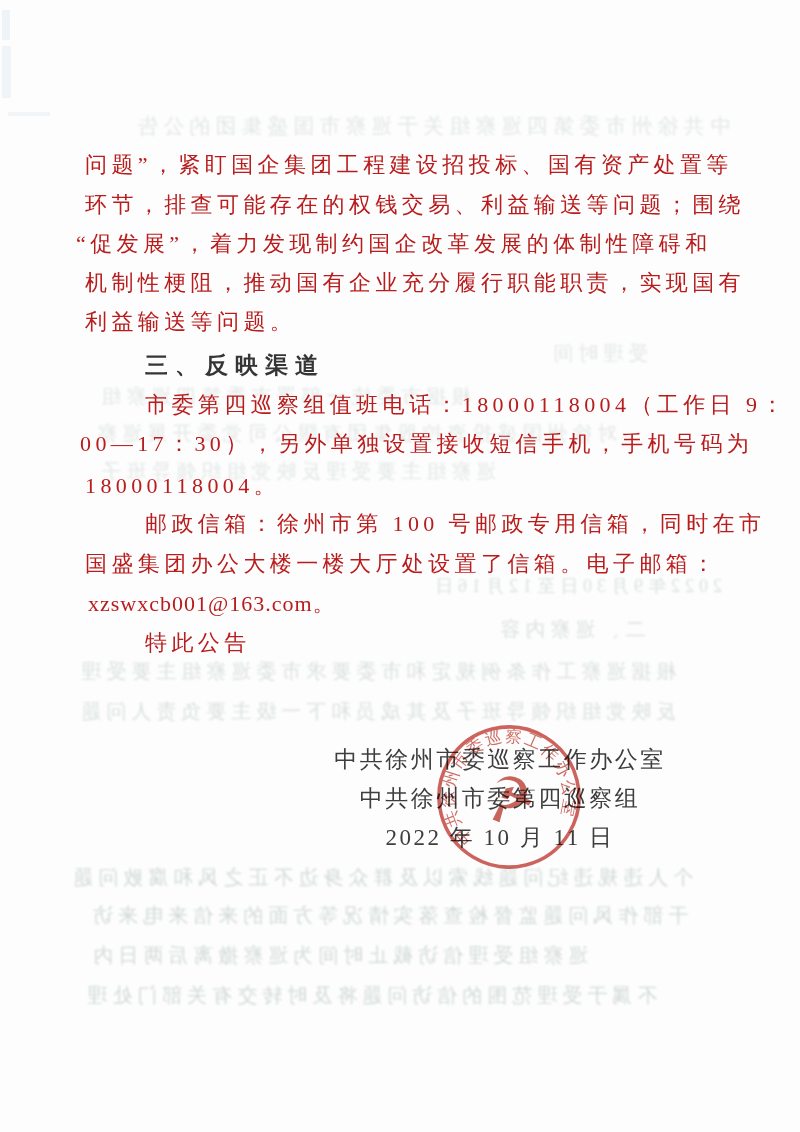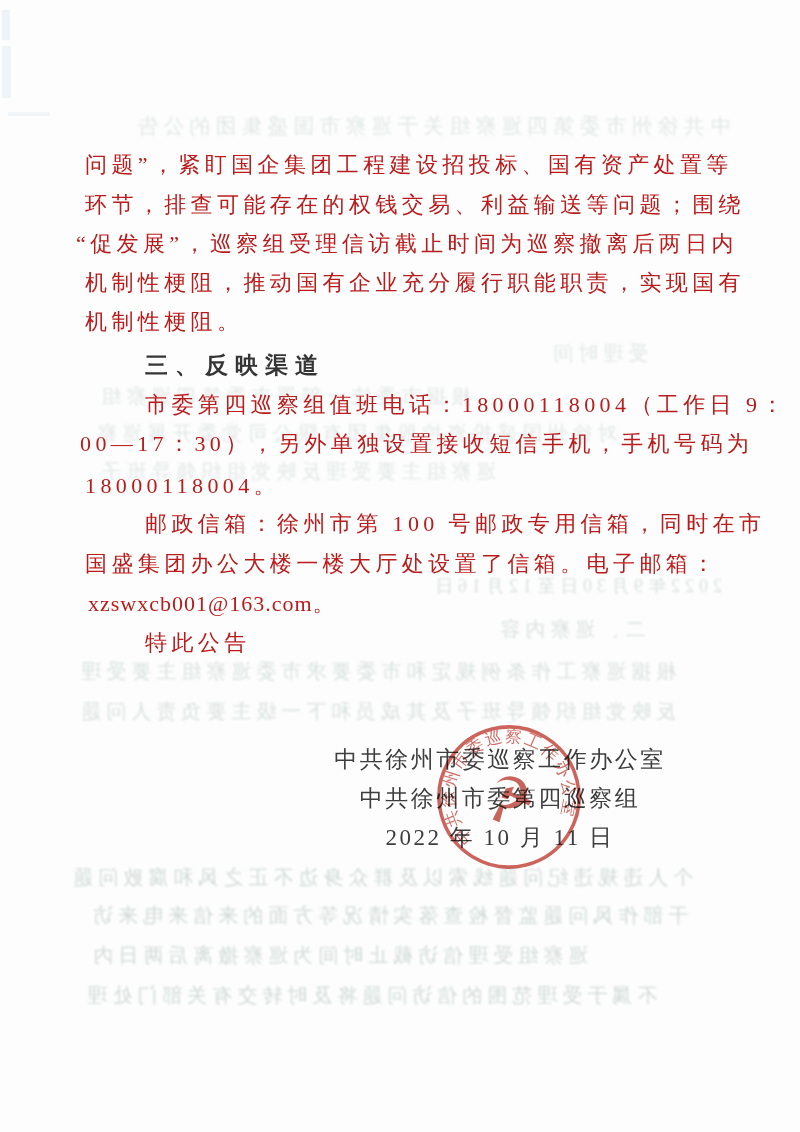--- a/index.html
+++ b/index.html
@@ -41,23 +41,23 @@
   <div class="bleed b-mid" style="top:616px;left:495px;">二、巡察内容</div>
   <div class="bleed b-mid" style="top:658px;left:76px;">根据巡察工作条例规定和市委要求市委巡察组主要受理</div>
   <div class="bleed b-mid" style="top:698px;left:76px;">反映党组织领导班子及其成员和下一级主要负责人问题</div>
   <div class="bleed b-dark" style="top:864px;left:68px;">个人违规违纪问题线索以及群众身边不正之风和腐败问题</div>
   <div class="bleed b-dark" style="top:902px;left:88px;">干部作风问题监督检查落实情况等方面的来信来电来访</div>
   <div class="bleed b-dark" style="top:942px;left:88px;">巡察组受理信访截止时间为巡察撤离后两日内</div>
   <div class="bleed b-dark" style="top:982px;left:82px;">不属于受理范围的信访问题将及时转交有关部门处理</div>
 
   <div class="line flush" style="top:150px;">问题”，紧盯国企集团工程建设招投标、国有资产处置等</div>
   <div class="line flush" style="top:190px;">环节，排查可能存在的权钱交易、利益输送等问题；围绕</div>
-  <div class="line" style="top:229px;left:76px;">“促发展”，巡察组受理信访截止时间为巡察撤离后两日内</div>
+  <div class="line" style="top:229px;left:76px;">“促发展”，着力发现制约国企改革发展的体制性障碍和</div>
   <div class="line flush" style="top:268px;text-align:center;">机制性梗阻，推动国有企业充分履行职能职责，实现国有</div>
-  <div class="line flush" style="top:307px;">机制性梗阻。</div>
+  <div class="line flush" style="top:307px;">利益输送等问题。</div>
 
   <div class="heading" style="top:350px;">三、反映渠道</div>
 
   <div class="line indent1" style="top:390px;text-align:right;">市委第四巡察组值班电话：18000118004（工作日 9：</div>
   <div class="line" style="top:429px;left:80px;">00—17：30），另外单独设置接收短信手机，手机号码为</div>
   <div class="line flush" style="top:471px;">18000118004。</div>
 
   <div class="line indent1" style="top:509px;">邮政信箱：徐州市第 100 号邮政专用信箱，同时在市</div>
   <div class="line flush" style="top:549px;">国盛集团办公大楼一楼大厅处设置了信箱。电子邮箱：</div>
   <div class="line" style="top:589px;left:88px;letter-spacing:1px;">xzswxcb001@163.com。</div>

